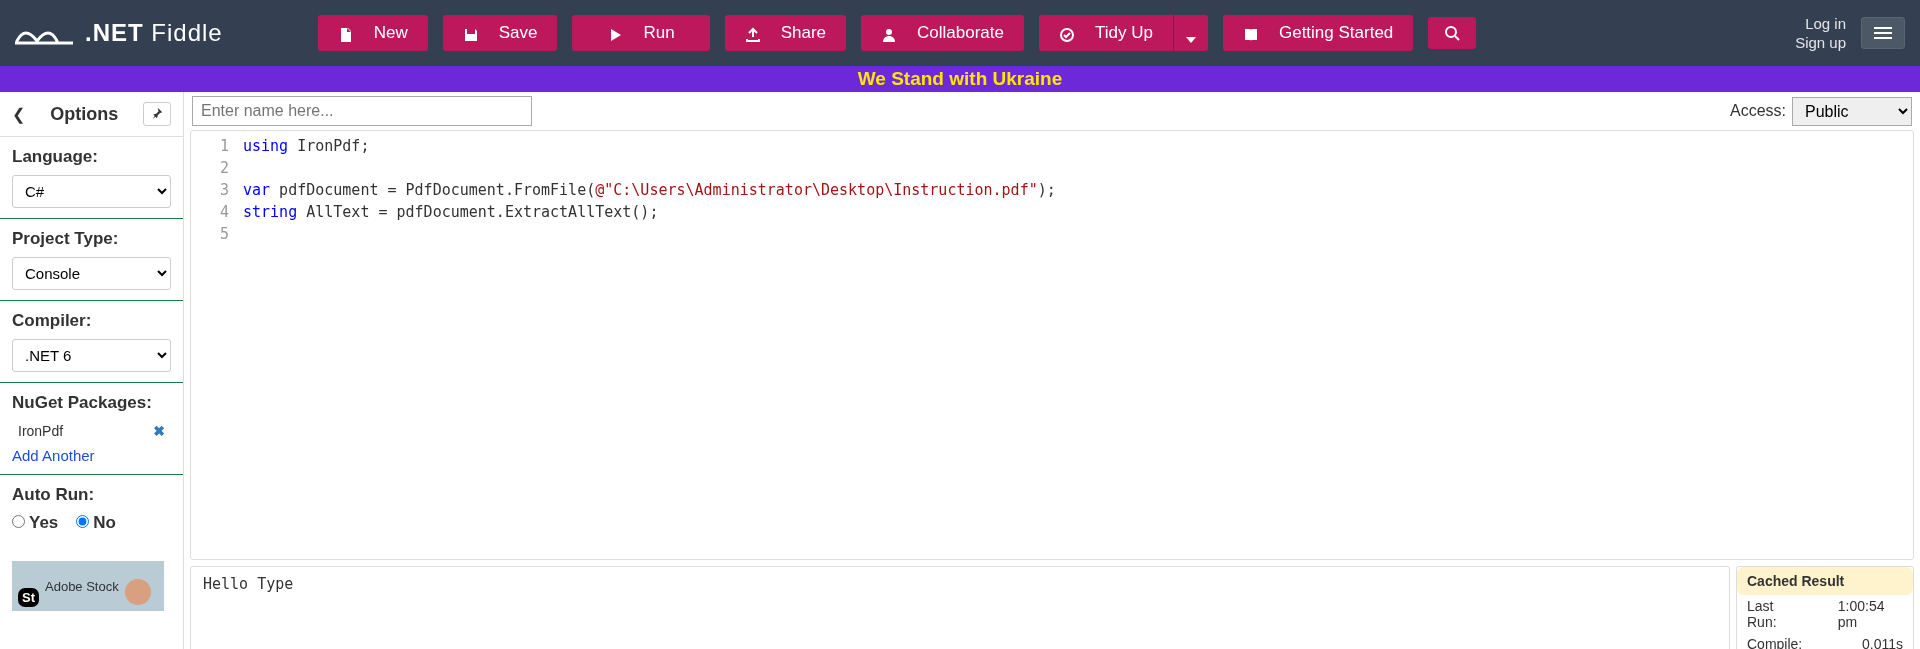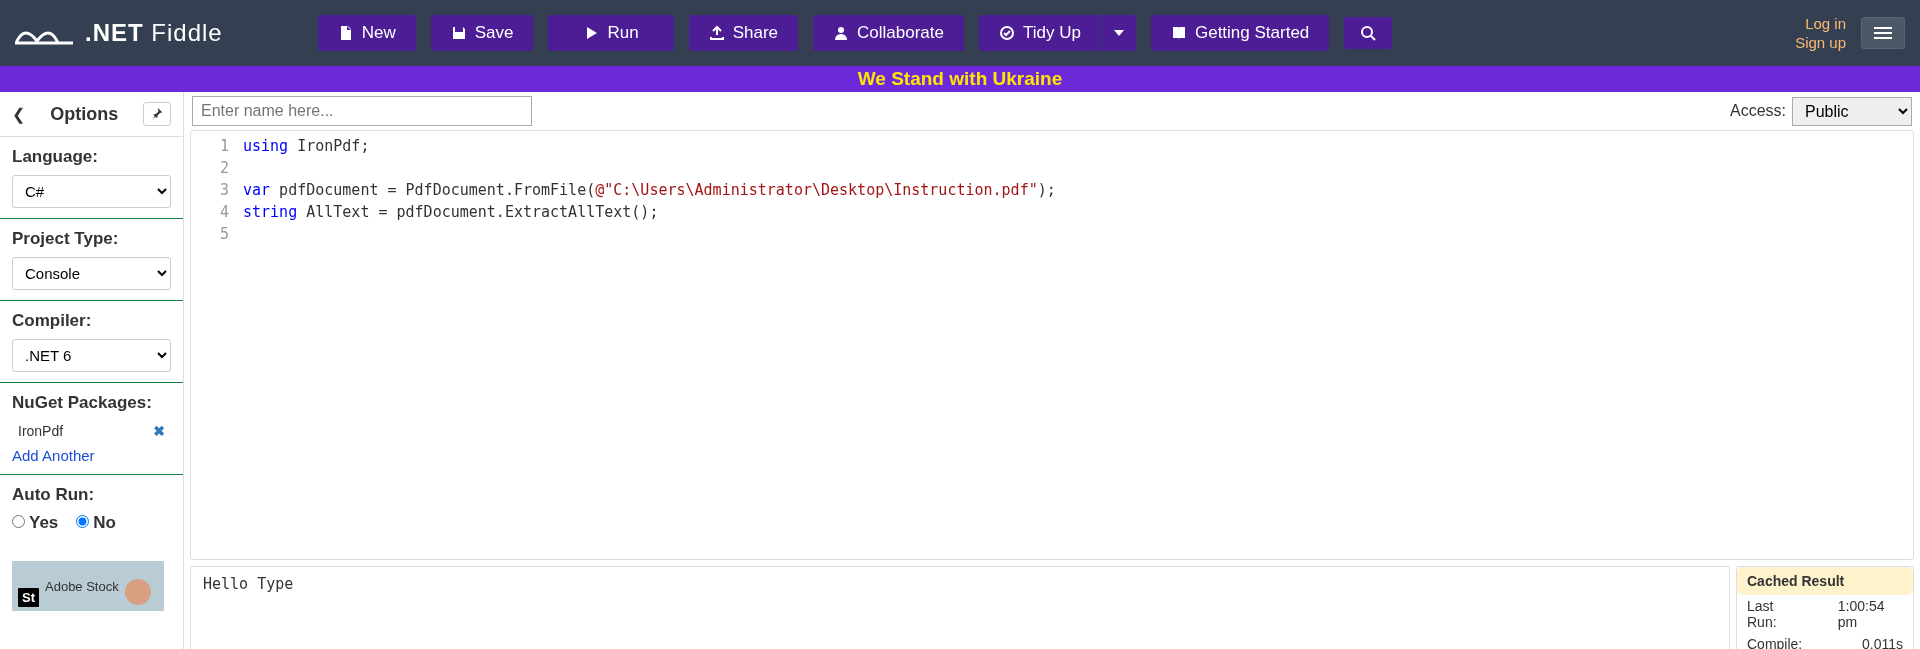--- a/index.html
+++ b/index.html
@@ -19,39 +19,39 @@
   gap: 10px;
   color: #fff;
   font-size: 24px;
   margin-right: 80px;
 }
 .logo-icon { width: 60px; height: 24px; }
 .logo-text { letter-spacing: 1px; }
 .logo-text b { font-weight: bold; }
 
 .btn {
-  background: #4c1d95;
+  background: #be185d;
   border: none;
   color: #fff;
   padding: 8px 20px;
   font-size: 17px;
   border-radius: 3px;
   cursor: pointer;
   display: flex;
-  align-items: center;
-  gap: 8px;
+  align-items: flex-end;
+  gap: 20px;
 }
 .btn-wide { padding: 8px 35px; }
 .btn-group { display: flex; }
 .btn-group .btn:first-child { border-radius: 3px 0 0 3px; }
 .btn-group .btn-drop { border-radius: 0 3px 3px 0; border-left: 1px solid #343f51; padding: 8px 12px; }
 
 .toolbar-right { margin-left: auto; display: flex; align-items: center; gap: 15px; }
 .auth-links { display: flex; flex-direction: column; align-items: flex-end; gap: 2px; }
-.auth-links a { color: #fdba74; text-decoration: none; font-size: 15px; text-align: right; }
+.auth-links a { color: #e5e5e5; text-decoration: none; font-size: 15px; text-align: right; }
 .hamburger-btn { background: #4d5867; border: 1px solid #5a6574; padding: 8px 12px; border-radius: 3px; cursor: pointer; }
 .hamburger-icon { display: block; width: 18px; color: #fff; }
 
 .banner {
   background: #6d28d9;
   color: #ffe600;
   text-align: center;
   padding: 2px 0;
   font-size: 19px;
   font-weight: bold;
@@ -80,21 +80,21 @@
 .sidebar-section select {
   width: 100%; padding: 6px 8px; border: 1px solid #ccc; border-radius: 3px;
   font-size: 15px; background: #fff;
 }
 .pkg-row { display: flex; justify-content: space-between; align-items: center; padding: 2px 6px; }
 .pkg-row .remove { color: #337ab7; cursor: pointer; font-weight: bold; }
 .add-link { color: #1d4ed8; cursor: pointer; font-size: 15px; display: inline-block; margin-top: 6px; }
 .radio-row { display: flex; gap: 18px; align-items: center; margin-top: 6px; font-size: 16px; }
 .radio-row input { margin-right: 4px; }
 .ad-box { margin: 10px 12px; width: 152px; height: 50px; background: #b9cbd4; display: flex; align-items: center; gap:6px; padding:6px; font-size:13px; }
-.ad-logo { background:#000; color:#fff; font-weight:bold; padding:2px 4px; border-radius:1px;margin-top:22px; }
+.ad-logo { background:#000; color:#fff; font-weight:bold; padding:2px 4px; border-radius:7px;margin-top:22px; }
 .ad-face { width:26px; height:26px; border-radius:50%; background:#d8a080; align-self:flex-end; }
 
 .editor-area { flex: 1; display: flex; flex-direction: column; }
 
 .top-row { display: flex; align-items: center; gap: 10px; padding: 4px 8px; }
 .name-input { width: 340px; padding: 5px 8px; border: 1px solid #aaa; font-size: 16px; }
 .top-row-right { margin-left: auto; display: flex; align-items: center; gap: 6px; }
 .access-label { font-size: 16px; }
 .access-select { padding: 4px 30px 4px 8px; border: 1px solid #aaa; font-size: 16px; min-width: 120px; }
 

